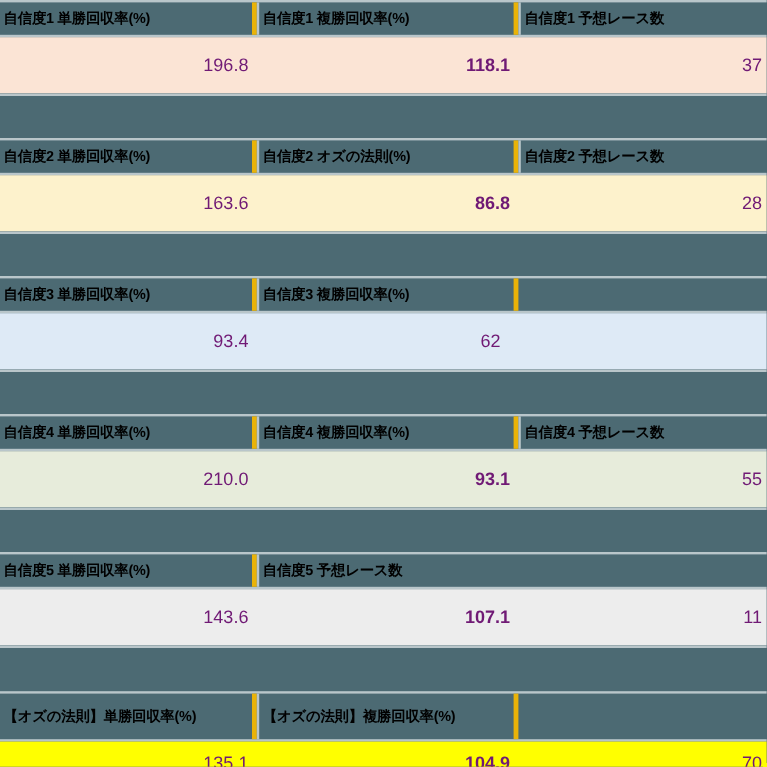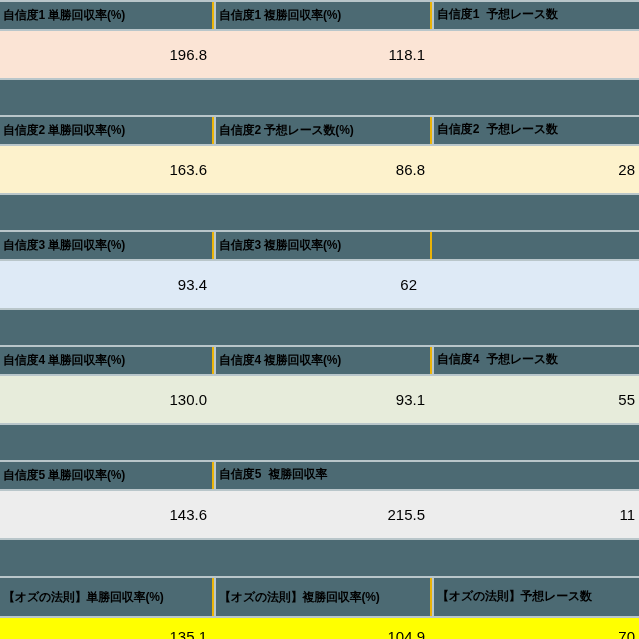--- a/index.html
+++ b/index.html
@@ -55,41 +55,41 @@
     display: flex;
     align-items: center;
     padding-left: 3px;
     color: #000000;
     font-weight: bold;
     font-size: 12px;
     line-height: 13px;
     letter-spacing: -0.2px;
     white-space: nowrap;
     overflow: hidden;
-    border-right: 2px solid #eab308;
+    border-right: 4px solid #eab308;
     border-left: 2px solid #b9c6ca;
   }
   .hcell.c1 { width: 214px; border-left: none; }
   .hcell.c2 { width: 218px; }
-  .hcell.c3 { width: 207px; border-right: none; font-family: Liberation Mono, monospace; }
+  .hcell.c3 { width: 207px; border-right: none; }
 
   .vcell {
     box-sizing: border-box;
     display: flex;
     align-items: center;
     justify-content: flex-end;
     padding-right: 7px;
-    color: #000000;
+    color: #701a75;
     font-size: 15px;
     font-weight: normal;
     white-space: nowrap;
     overflow: hidden;
   }
   .vcell.c1 { width: 214px; }
-  .vcell.c2 { width: 218px; }
+  .vcell.c2 { width: 218px; font-weight: bold; }
   .vcell.c3 { width: 207px; padding-right: 4px; }
 
   
   .block.final .header-strip { height: 42px; }
   .block.final .value-strip { height: 36px; }
   .block.final .hcell { font-size: 12px; }
   .block.final .vcell { font-size: 15px; }
 
   .pre-final-spacer {
     width: 639px;
@@ -106,28 +106,29 @@
 
   <div class="block">
     <div class="header-strip">
       <div class="hcell c1">自信度1 単勝回収率(%)</div>
       <div class="hcell c2">自信度1 複勝回収率(%)</div>
       <div class="hcell c3">自信度1 予想レース数</div>
     </div>
     <div class="value-strip" style="background:#fbe4d5">
       <div class="vcell c1">196.8</div>
       <div class="vcell c2">118.1</div>
+      <div class="vcell c3">37</div>
     </div>
     <div class="spacer"></div>
   </div>
 
   <div class="block">
     <div class="header-strip">
       <div class="hcell c1">自信度2 単勝回収率(%)</div>
-      <div class="hcell c2">自信度2 予想レース数(%)</div>
+      <div class="hcell c2">自信度2 オズの法則(%)</div>
       <div class="hcell c3">自信度2 予想レース数</div>
     </div>
     <div class="value-strip" style="background:#fdf2cc">
       <div class="vcell c1">163.6</div>
       <div class="vcell c2">86.8</div>
       <div class="vcell c3">28</div>
     </div>
     <div class="spacer"></div>
   </div>
 
@@ -143,46 +144,45 @@
     <div class="spacer"></div>
   </div>
 
   <div class="block">
     <div class="header-strip">
       <div class="hcell c1">自信度4 単勝回収率(%)</div>
       <div class="hcell c2">自信度4 複勝回収率(%)</div>
       <div class="hcell c3">自信度4 予想レース数</div>
     </div>
     <div class="value-strip" style="background:#e7ecdb">
-      <div class="vcell c1">130.0</div>
+      <div class="vcell c1">210.0</div>
       <div class="vcell c2">93.1</div>
       <div class="vcell c3">55</div>
     </div>
     <div class="spacer"></div>
   </div>
 
   <div class="block">
     <div class="header-strip">
       <div class="hcell c1">自信度5 単勝回収率(%)</div>
-      <div class="hcell c3">自信度5 複勝回収率</div>
+      <div class="hcell c3">自信度5 予想レース数</div>
     </div>
     <div class="value-strip" style="background:#ededed">
       <div class="vcell c1">143.6</div>
-      <div class="vcell c2">215.5</div>
+      <div class="vcell c2">107.1</div>
       <div class="vcell c3">11</div>
     </div>
   </div>
 
   <div class="pre-final-spacer"></div>
 
   <div class="block final">
     <div class="header-strip">
       <div class="hcell c1">【オズの法則】単勝回収率(%)</div>
       <div class="hcell c2">【オズの法則】複勝回収率(%)</div>
-      <div class="hcell c3">【オズの法則】予想レース数</div>
     </div>
     <div class="value-strip" style="background:#ffff00">
       <div class="vcell c1">135.1</div>
       <div class="vcell c2">104.9</div>
       <div class="vcell c3">70</div>
     </div>
   </div>
 
 </div>
 

